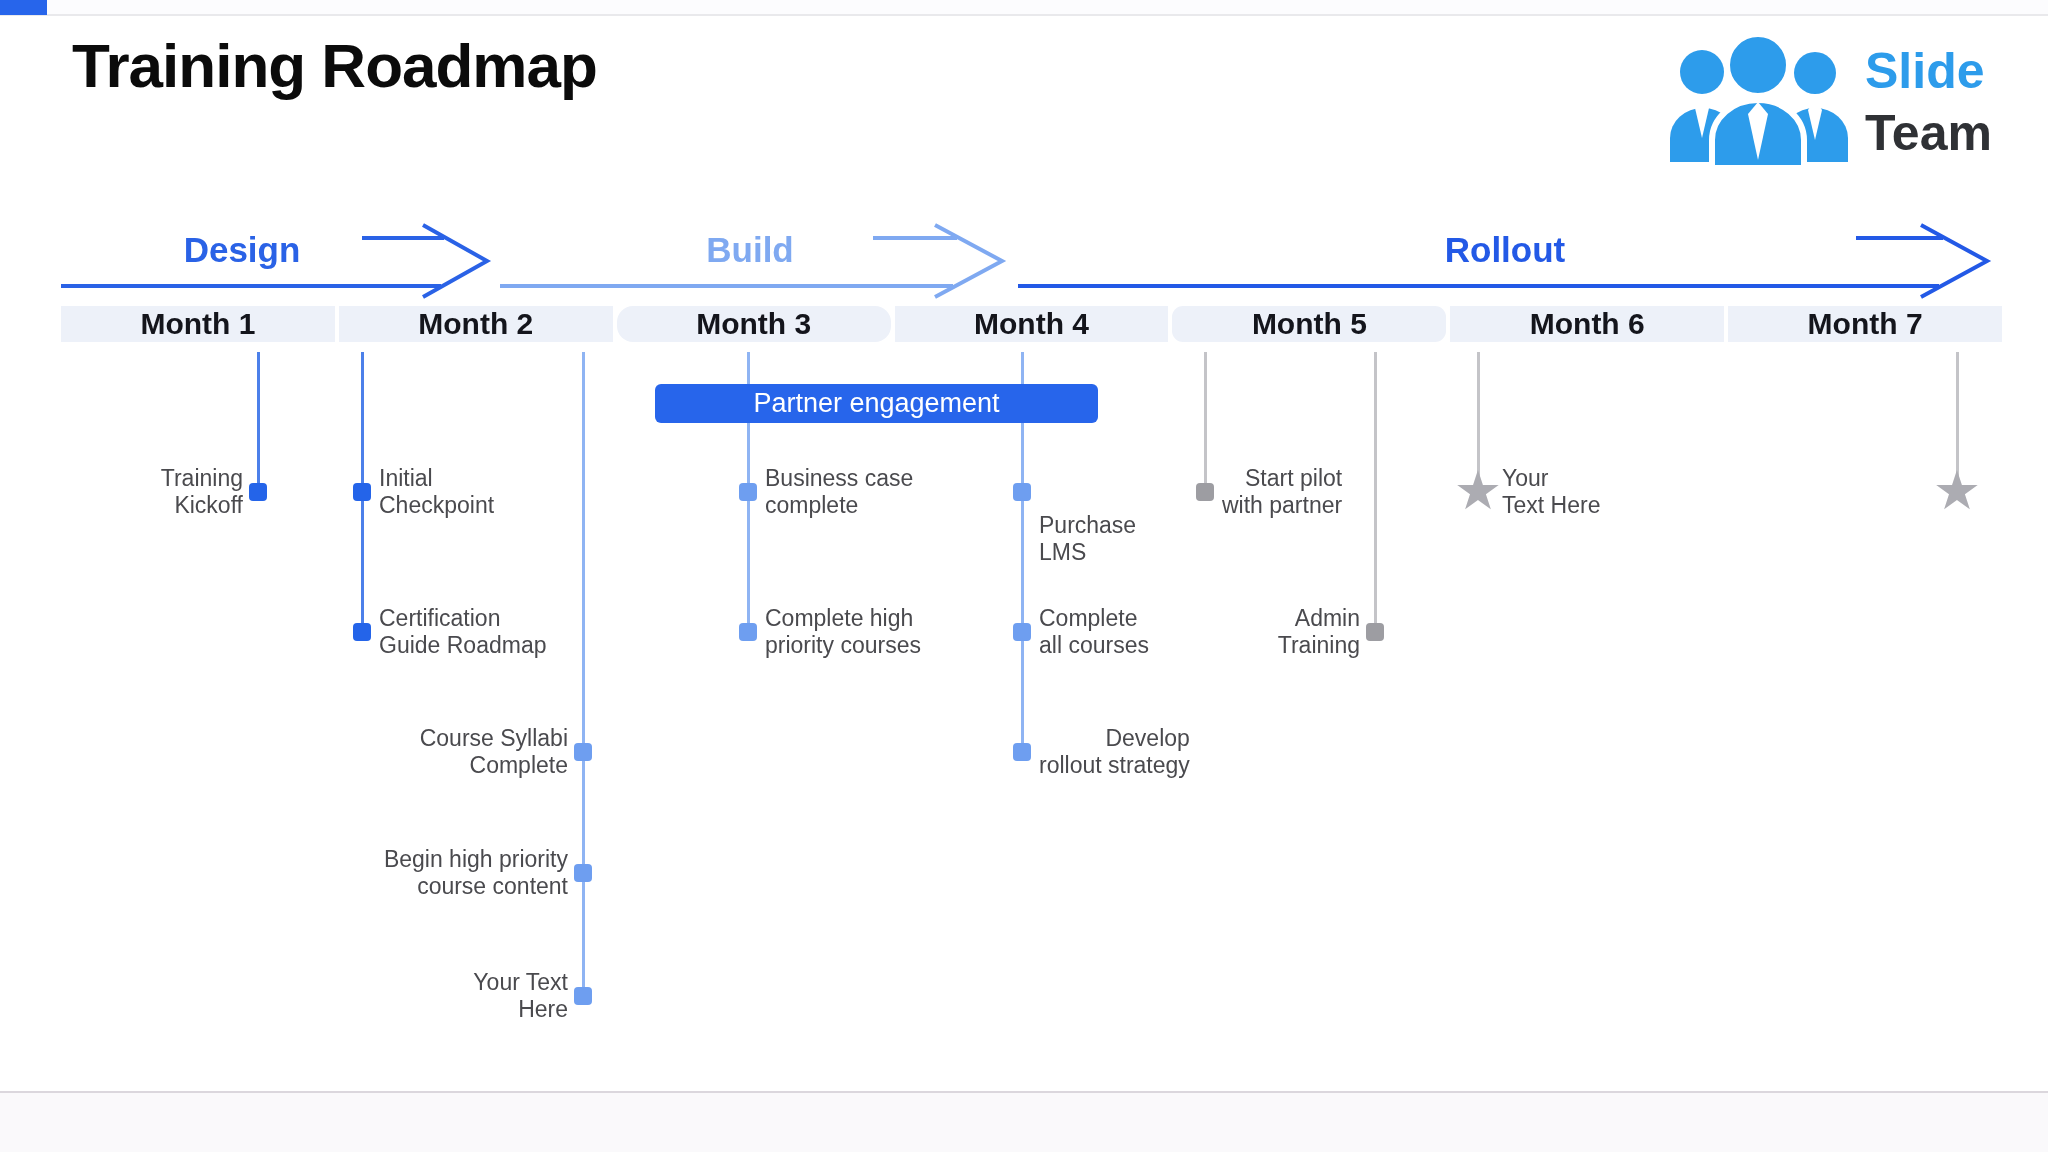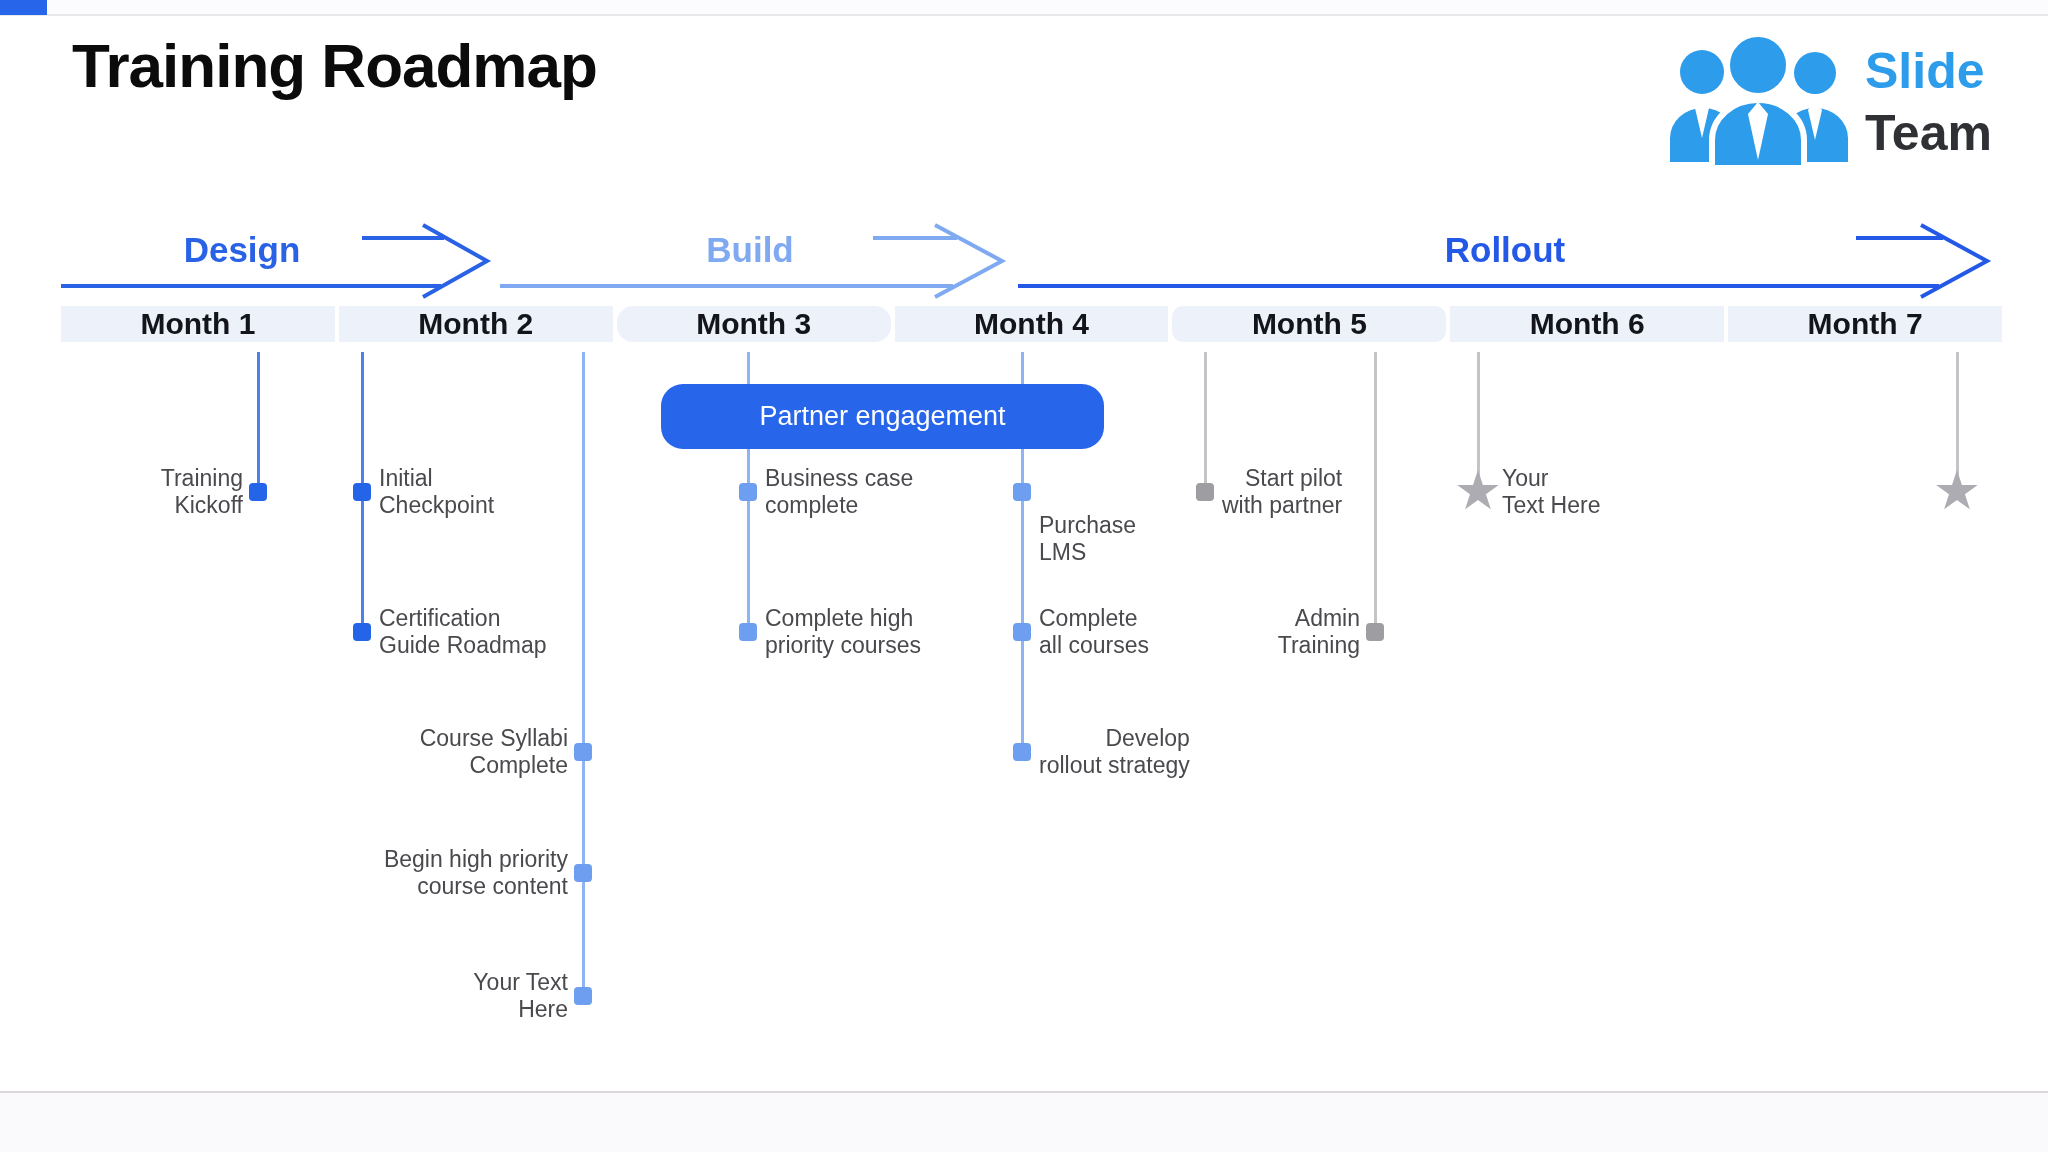--- a/index.html
+++ b/index.html
@@ -25,23 +25,23 @@
               font-size:30px;font-weight:bold;color:#14151C;}
   
   .milestones-layer{position:absolute;left:0;top:0;width:2048px;height:1152px;}
   .connector-line{position:absolute;width:3px;z-index:1;}
   .milestone-marker{position:absolute;width:18px;height:18px;border-radius:4px;z-index:4;}
   .milestone-star{position:absolute;font-size:54px;line-height:1;z-index:4;
                   transform:translate(-50%,-52%);font-family:"DejaVu Sans",sans-serif;}
   .milestone-label{position:absolute;font-size:23px;line-height:27px;color:#4A4A4E;
                    white-space:pre-line;z-index:3;}
   
-  .partner-banner{position:absolute;left:655px;top:384px;width:443px;height:65px;border-radius:22px;
+  .partner-banner{position:absolute;left:655px;top:384px;width:443px;height:39px;border-radius:6px;
                   background:var(--primary);color:#ffffff;font-size:27px;display:flex;
-                  align-items:center;justify-content:center;z-index:5;margin-left:6px;}
+                  align-items:center;justify-content:center;z-index:5;}
   
   .footer-divider{position:absolute;left:0;top:1091px;width:2048px;height:2px;background:#DBD7DD;}
   .footer-area{position:absolute;left:0;top:1093px;width:2048px;height:59px;background:#FAF9FB;}
 </style>
 </head>
 <body>
 
 <div class="slide">
 
   <div class="top-strip"></div>

